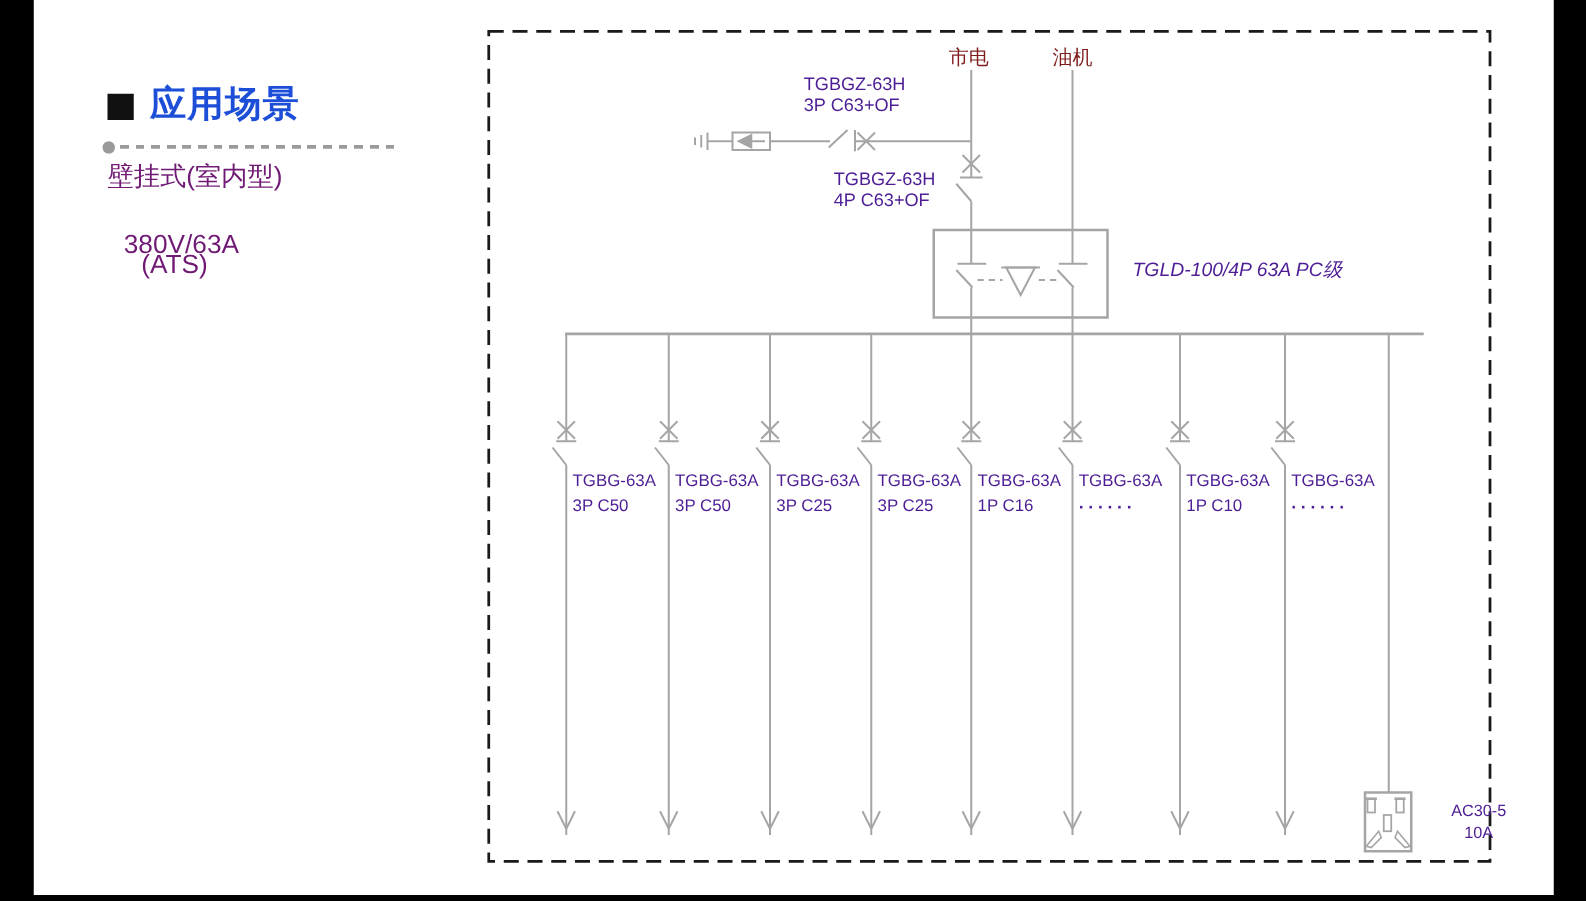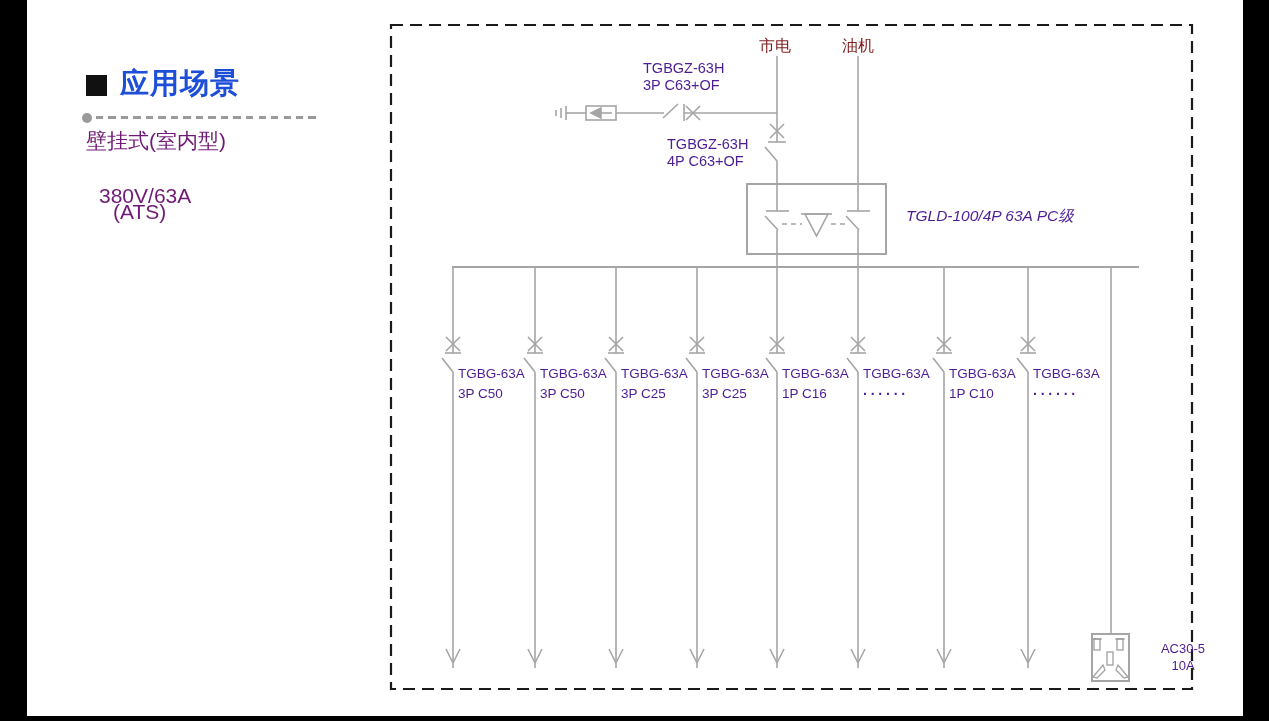--- a/index.html
+++ b/index.html
@@ -41,21 +41,21 @@
   svg.diagram-svg { position: absolute; left: 0; top: 0; width: 1269px; height: 721px; }
 
   .dlabel { position: absolute; color: #4c1d95; white-space: nowrap; }
   .src-label { font-size: 16px; color: #7f1d1d; top: 36px; }
   .mains-label { left: 759px; }
   .gen-label   { left: 842px; }
   .bk-label { font-size: 14.5px; line-height: 17px; }
   .surge-bk-label { left: 643px; top: 60px; }
   .main-bk-label  { left: 667px; top: 136px; }
   .ats-label { left: 906px; top: 206px; font-size: 15.5px; font-style: italic; }
-  .branch-label { top: 364px; font-size: 13.5px; line-height: 20px; }
+  .branch-label { top: 375px; font-size: 13.5px; line-height: 20px; }
   .bl-1 { left: 458px; }  .bl-2 { left: 540px; }
   .bl-3 { left: 621px; }  .bl-4 { left: 702px; }
   .bl-5 { left: 782px; }  .bl-6 { left: 863px; }
   .bl-7 { left: 949px; }  .bl-8 { left: 1033px; }
   .spec-dots { font-weight: 700; letter-spacing: 3px; font-size: 14px; }
   .socket-label { left: 1156px; top: 640px; width: 54px; text-align: center;
                   font-size: 13px; line-height: 17px; }
 </style>
 </head>
 <body>

